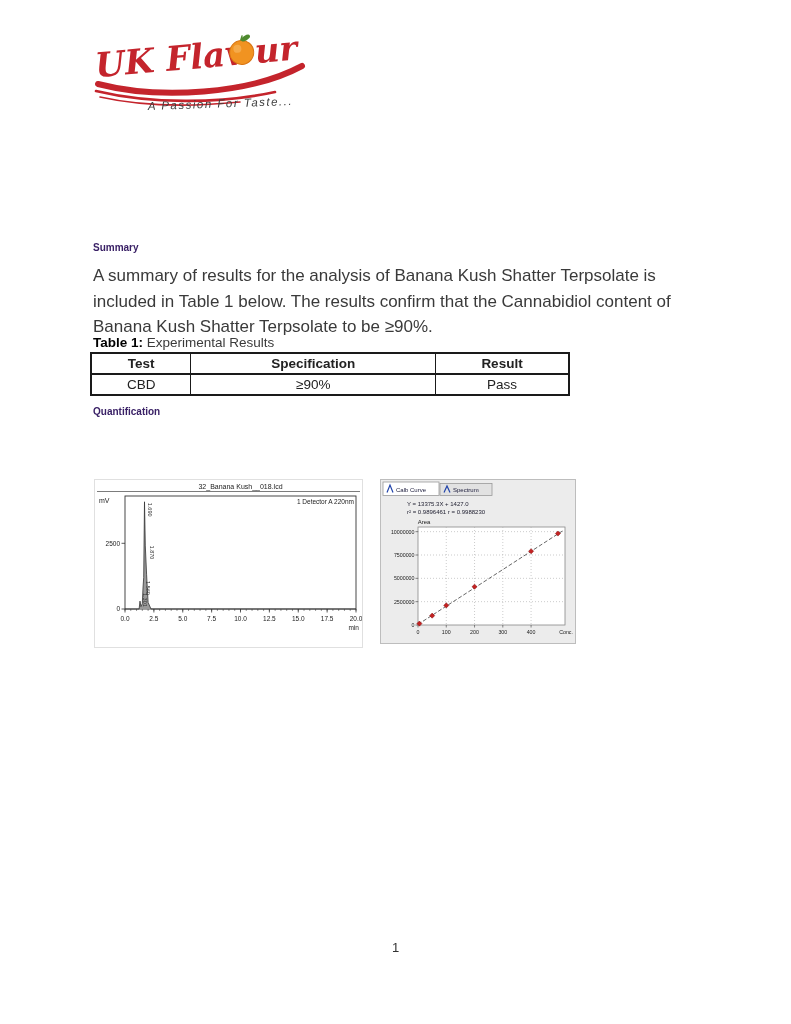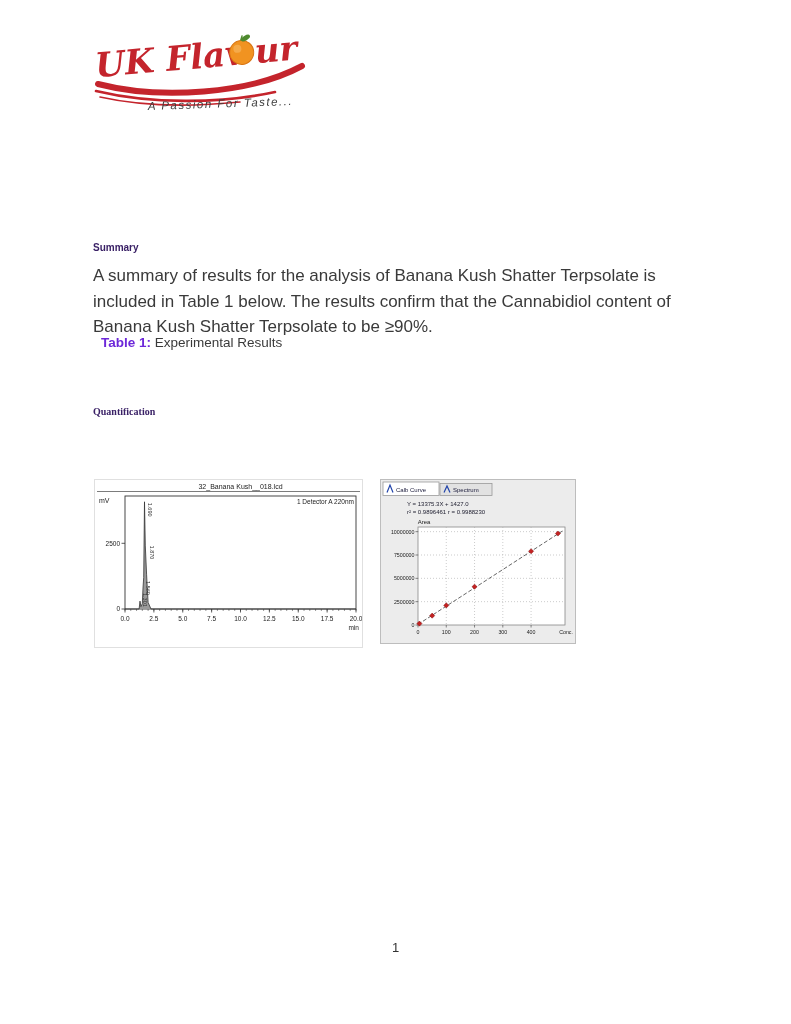--- a/index.html
+++ b/index.html
@@ -18,25 +18,25 @@
   .sec-heading{
     position:absolute;left:93px;margin:0;
     font-size:10px;font-weight:bold;color:#3A2166;
   }
   .sec-body{
     position:absolute;left:93px;width:618px;margin:0;
     font-size:17px;line-height:1.5;color:#3A3A3A;
   }
   #summary-heading{top:242px;}
   #summary-body{top:263px;}
-  #quant-heading{top:406px;font-family:Liberation Serif, serif;}
+  #quant-heading{top:406px;}
   #quant-body{top:428px;}
   
   .tbl-caption{position:absolute;left:93px;top:335px;font-size:13.5px;color:#3A3A3A;}
-  .tbl-caption b{color:#6d28d9;margin-left:8px;}
+  .tbl-caption b{color:#000000;}
   table.results{
     position:absolute;left:90px;top:352px;width:480px;
     border-collapse:collapse;font-size:13.5px;color:#222;
     border:2px solid #1a1a1a;
   }
   table.results th,table.results td{
     border:1px solid #1a1a1a;text-align:center;padding:1px 4px;height:17px;
     font-weight:normal;background:#fff;
   }
   table.results th{font-weight:bold;border-bottom:2px solid #1a1a1a;}
@@ -75,20 +75,36 @@
     </svg>
   </div>
 
 
   <h2 class="sec-heading" id="summary-heading">Summary</h2>
   <p class="sec-body" id="summary-body">A summary of results for the analysis of Banana Kush Shatter Terpsolate is included in Table 1 below. The results confirm that the Cannabidiol content of Banana Kush Shatter Terpsolate to be ≥90%.</p>
 
   <div class="tbl-caption">
     <b>Table 1:</b><span> Experimental Results</span>
   </div>
+  <table class="results">
+    <thead>
+        <tr id="tbl-head-row">
+          <th>Test</th>
+          <th>Specification</th>
+          <th>Result</th>
+        </tr>
+      </thead>
+    <tbody id="tbl-body">
+        <tr>
+          <td>CBD</td>
+          <td>≥90%</td>
+          <td>Pass</td>
+        </tr>
+      </tbody>
+  </table>
 
   <h2 class="sec-heading" id="quant-heading">Quantification</h2>
 
   <div class="figures">
     <div class="chrom-wrap">
       <svg width="267" height="163">
           <text x="145.5" y="8.5" text-anchor="middle" font-size="7" fill="#222">32_Banana Kush__018.lcd</text>
           <line x1="2" y1="11.5" x2="265" y2="11.5" stroke="#444" stroke-width="0.7"></line>
           <rect x="30" y="16" width="231" height="113" fill="#ffffff" stroke="#333" stroke-width="0.9"></rect>
           <text x="259" y="24" text-anchor="end" font-size="6.5" fill="#222">1 Detector A 220nm</text>

